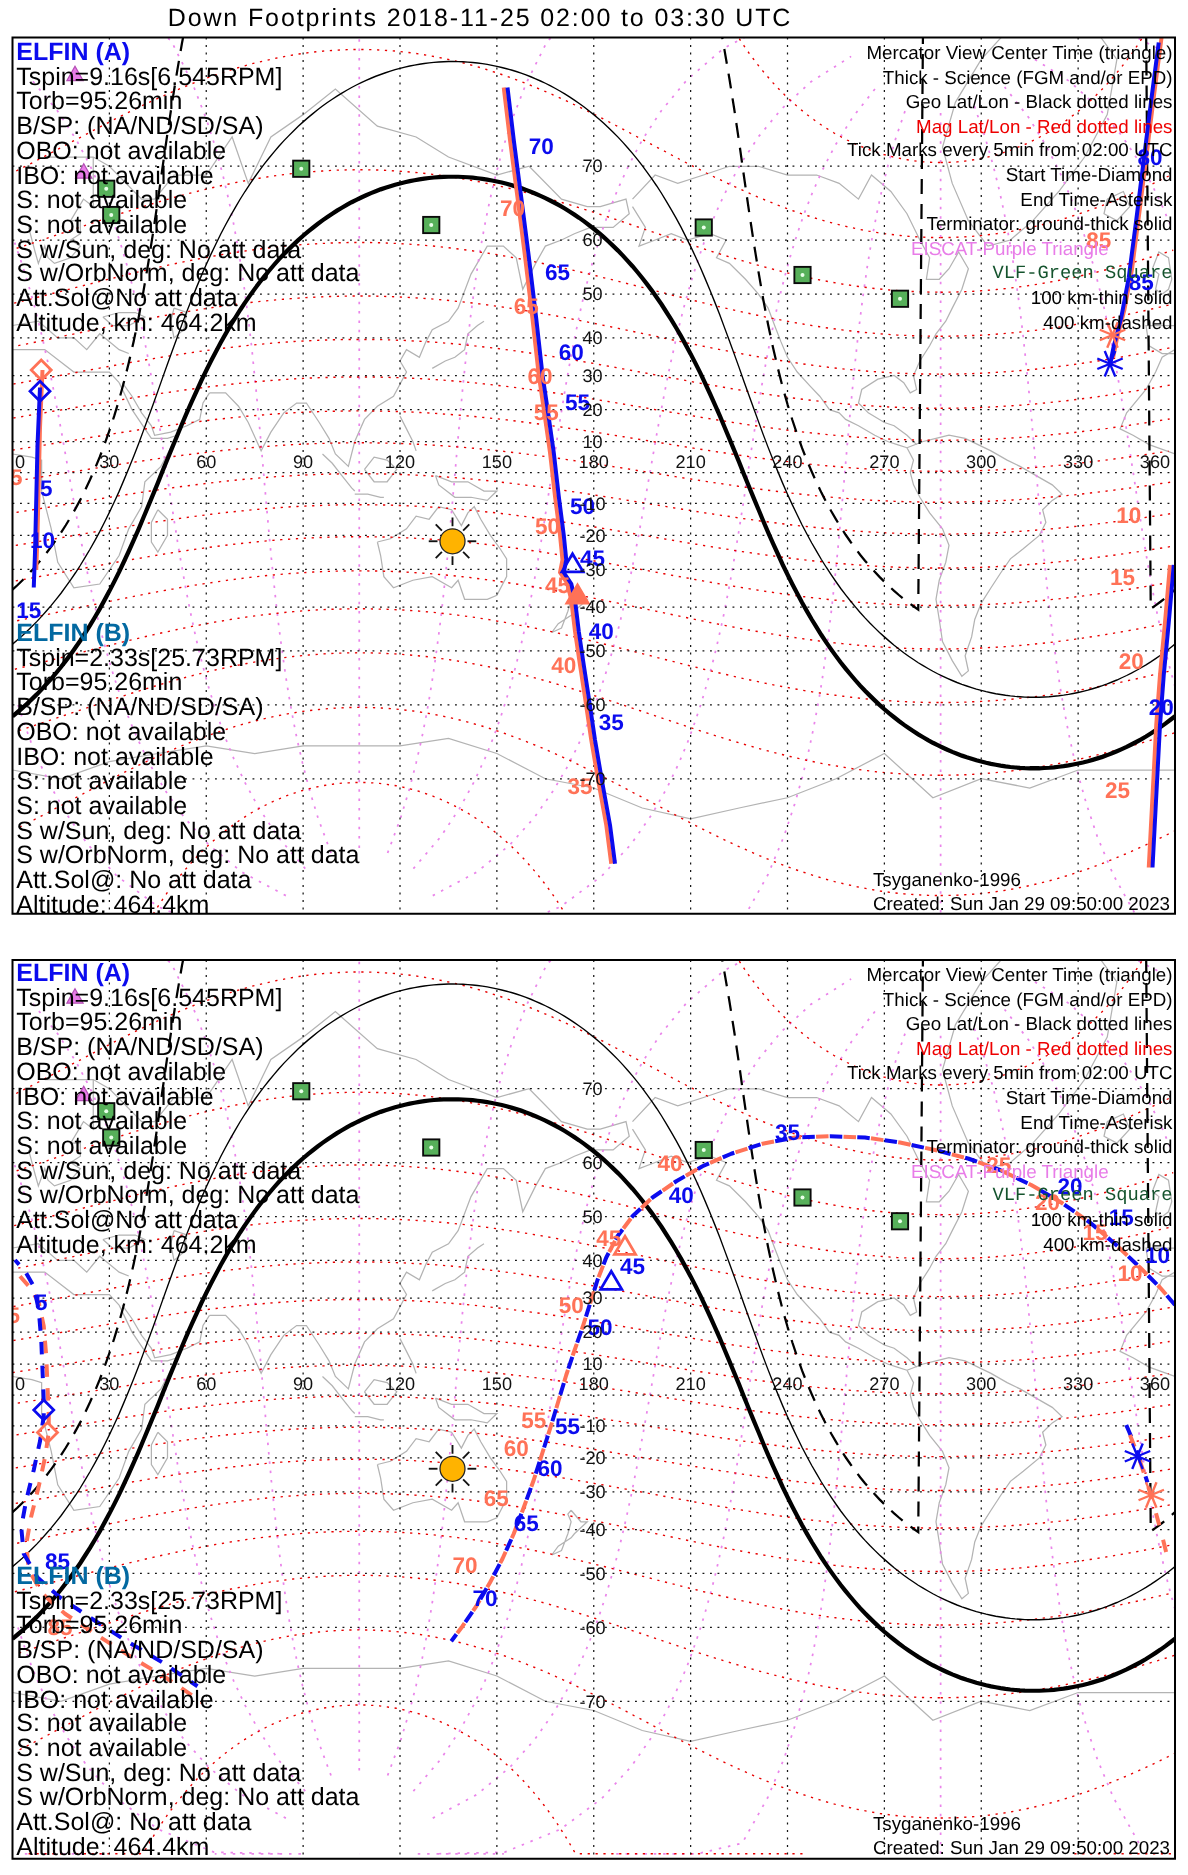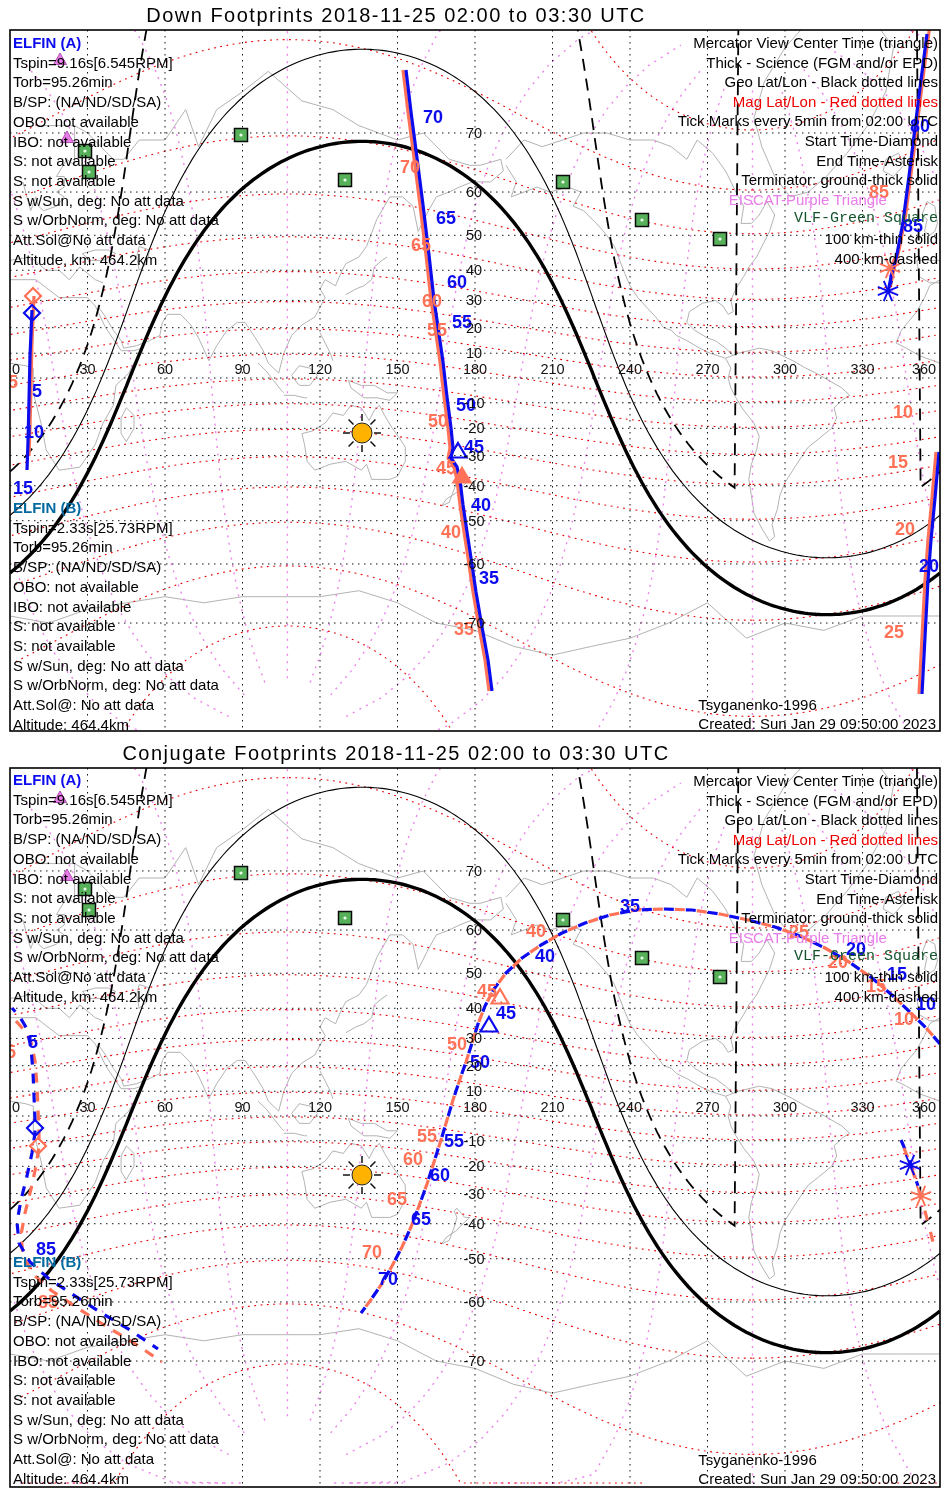--- a/index.html
+++ b/index.html
@@ -1,22 +1,22 @@
 <!DOCTYPE html>
 <html><head>
 <meta charset="utf-8">
 <style>
   html,body{margin:0;padding:0;background:#fff;}
   .page{position:relative;width:950px;height:1500px;background:#ffffff;overflow:hidden;
         font-family:"Liberation Sans",sans-serif;}
   #map-svg{position:absolute;left:0;top:0;}
   svg text{font-family:"Liberation Sans",sans-serif;}
   .pane-title{position:absolute;left:0;width:768px;text-align:center;font-size:20px;
-        letter-spacing:1.5px;color:#000;white-space:nowrap;padding-left:12px;}
-  .info{position:absolute;left:13px;font-size:15px;line-height:19.7px;color:#000;white-space:nowrap;}
+        letter-spacing:1.5px;color:#000;white-space:nowrap;}
+  .info{position:absolute;left:13px;font-size:20px;line-height:19.7px;color:#000;white-space:nowrap;}
   .legend{position:absolute;right:12px;text-align:right;font-size:15px;line-height:19.6px;
         color:#000;white-space:nowrap;margin-left:42px;}
   .footer{position:absolute;right:14px;text-align:left;font-size:15px;line-height:19px;
         color:#000;white-space:nowrap;}
   .hdr-a{color:#0b0bee;font-weight:bold;}
   .hdr-b{color:#0369a1;font-weight:bold;}
   .c-black{color:#000;}
   .c-red{color:#ee0000;}
   .c-violet{color:#e87ce8;text-align:center;}
   .c-green{color:#14532d;font-family:Liberation Mono, monospace;}
@@ -509,21 +509,20 @@
       <div class="c-violet">EISCAT-Purple Triangle</div>
       <div class="c-green">VLF-Green Square</div>
       <div class="c-black">100 km-thin solid</div>
       <div class="c-black">400 km-dashed</div>
     </div>
   <div class="footer" style="top:695px;">
     <div>Tsyganenko-1996</div>
     <div>Created: Sun Jan 29 09:50:00 2023</div>
   </div>
 
-  <div class="pane-title" style="top:742px;">Conjugate Footprints 2018-11-25 02:00 to 03:30 UTC</div>
   <div class="info" style="top:770px;">
     <div class="hdr-a">ELFIN (A)</div>
     <div>
         <div>Tspin=9.16s[6.545RPM]</div>
         <div>Torb=95.26min</div>
         <div>B/SP: (NA/ND/SD/SA)</div>
         <div>OBO: not available</div>
         <div>IBO: not available</div>
         <div>S: not available</div>
         <div>S: not available</div>

